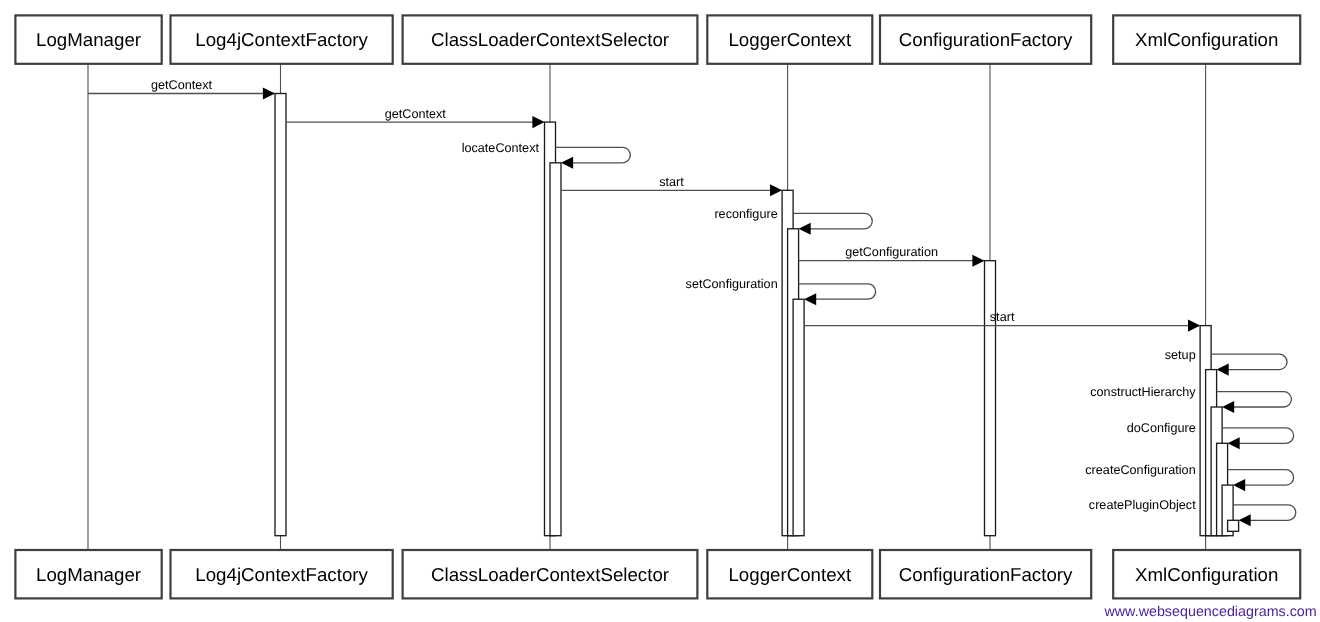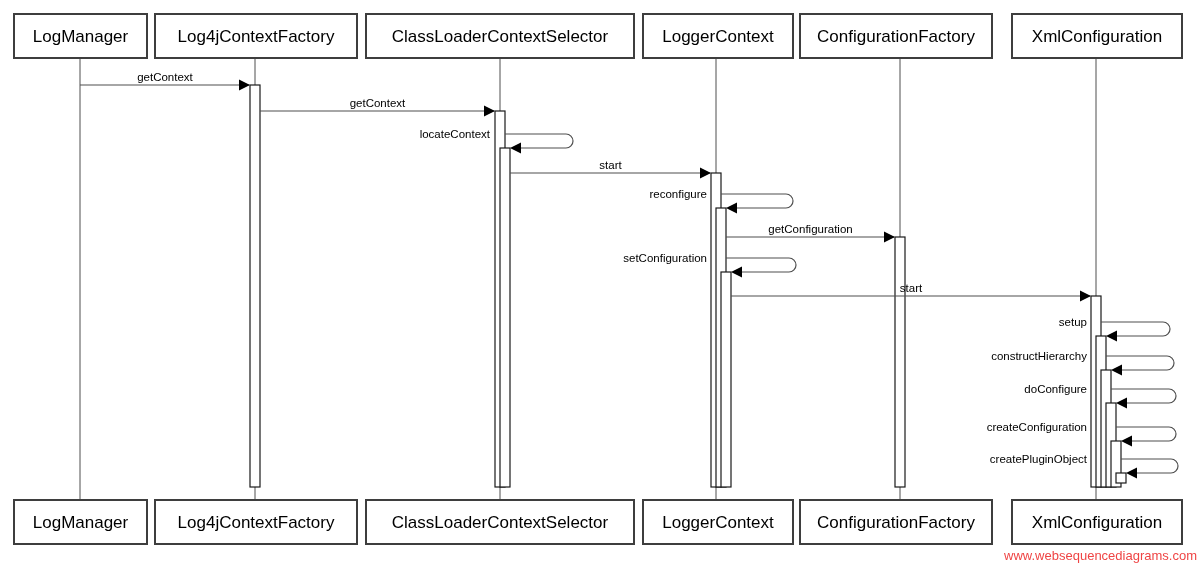--- a/index.html
+++ b/index.html
@@ -13,21 +13,21 @@
   }
   svg text {
     font-family: "Liberation Sans", sans-serif;
     fill: #000000;
   }
   .footer {
     position: absolute;
     right: 3px;
     bottom: 2px;
     font-size: 13px;
-    color: #ef4444;
+    color: #4c1d95;
     font-family: "Liberation Sans", sans-serif;
   }
 </style>
 </head>
 <body>
 
 <div class="canvas">
   <svg id="diagram" width="1200" height="565" viewBox="0 0 1200 565">
       <line x1="80" y1="58" x2="80" y2="500" stroke="#4f4f4f" stroke-width="1"></line>
       <line x1="255" y1="58" x2="255" y2="500" stroke="#4f4f4f" stroke-width="1"></line>

